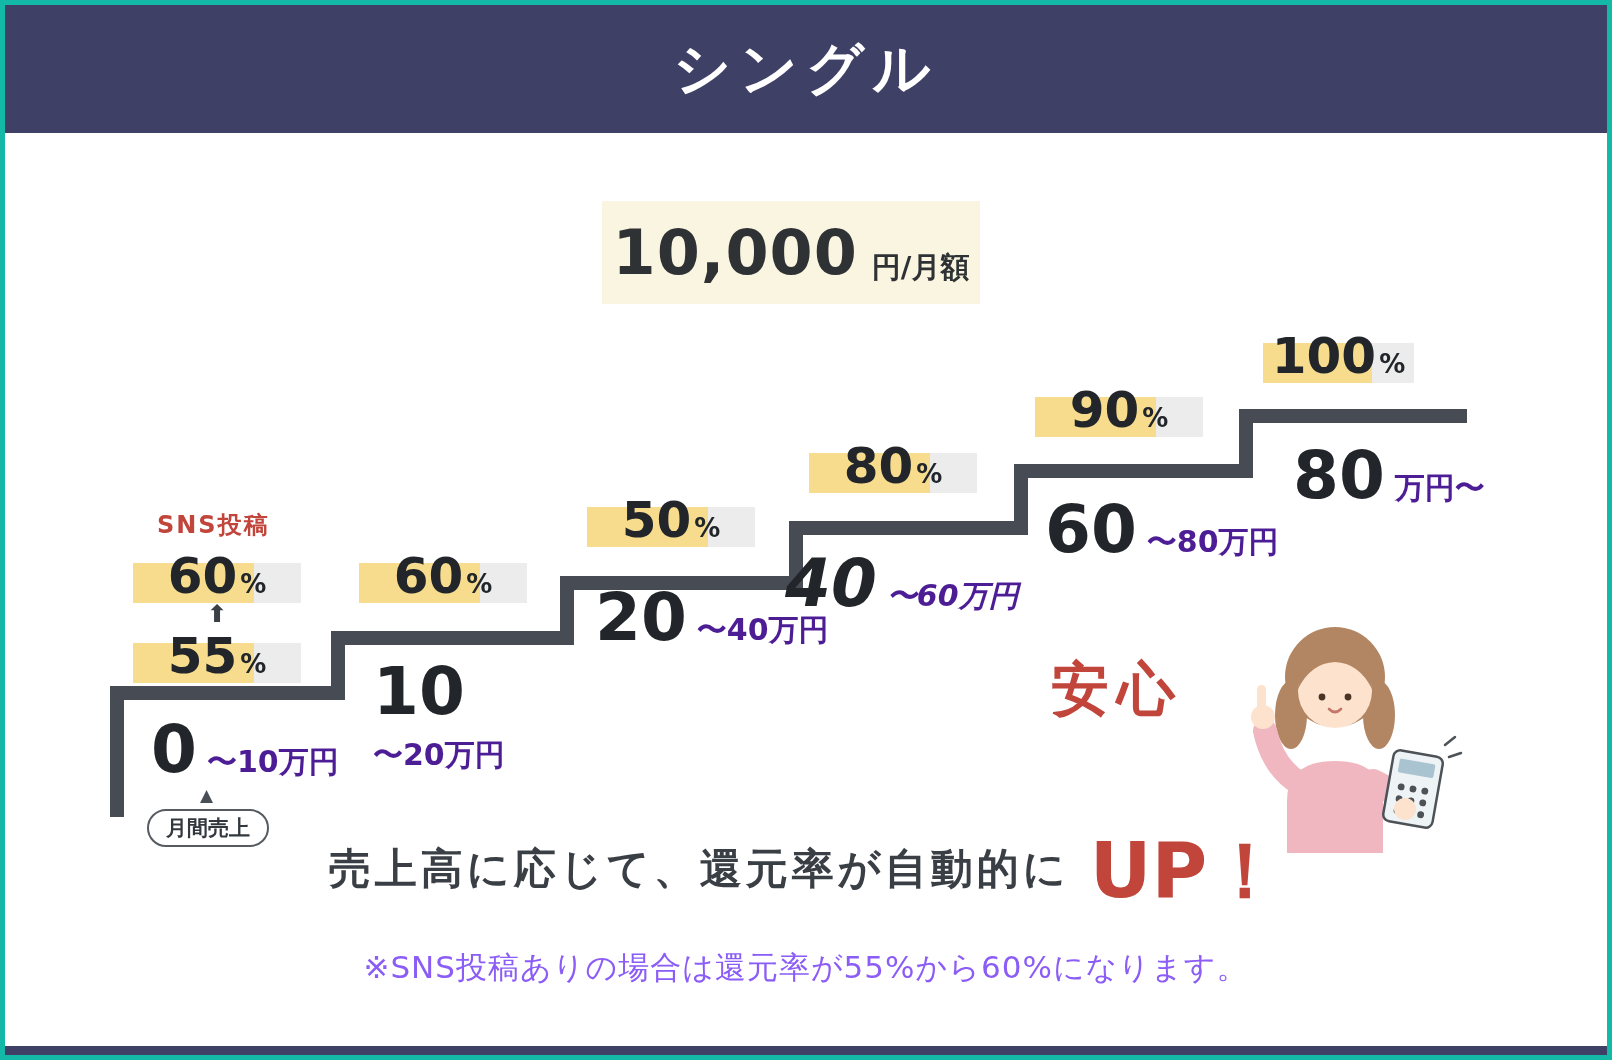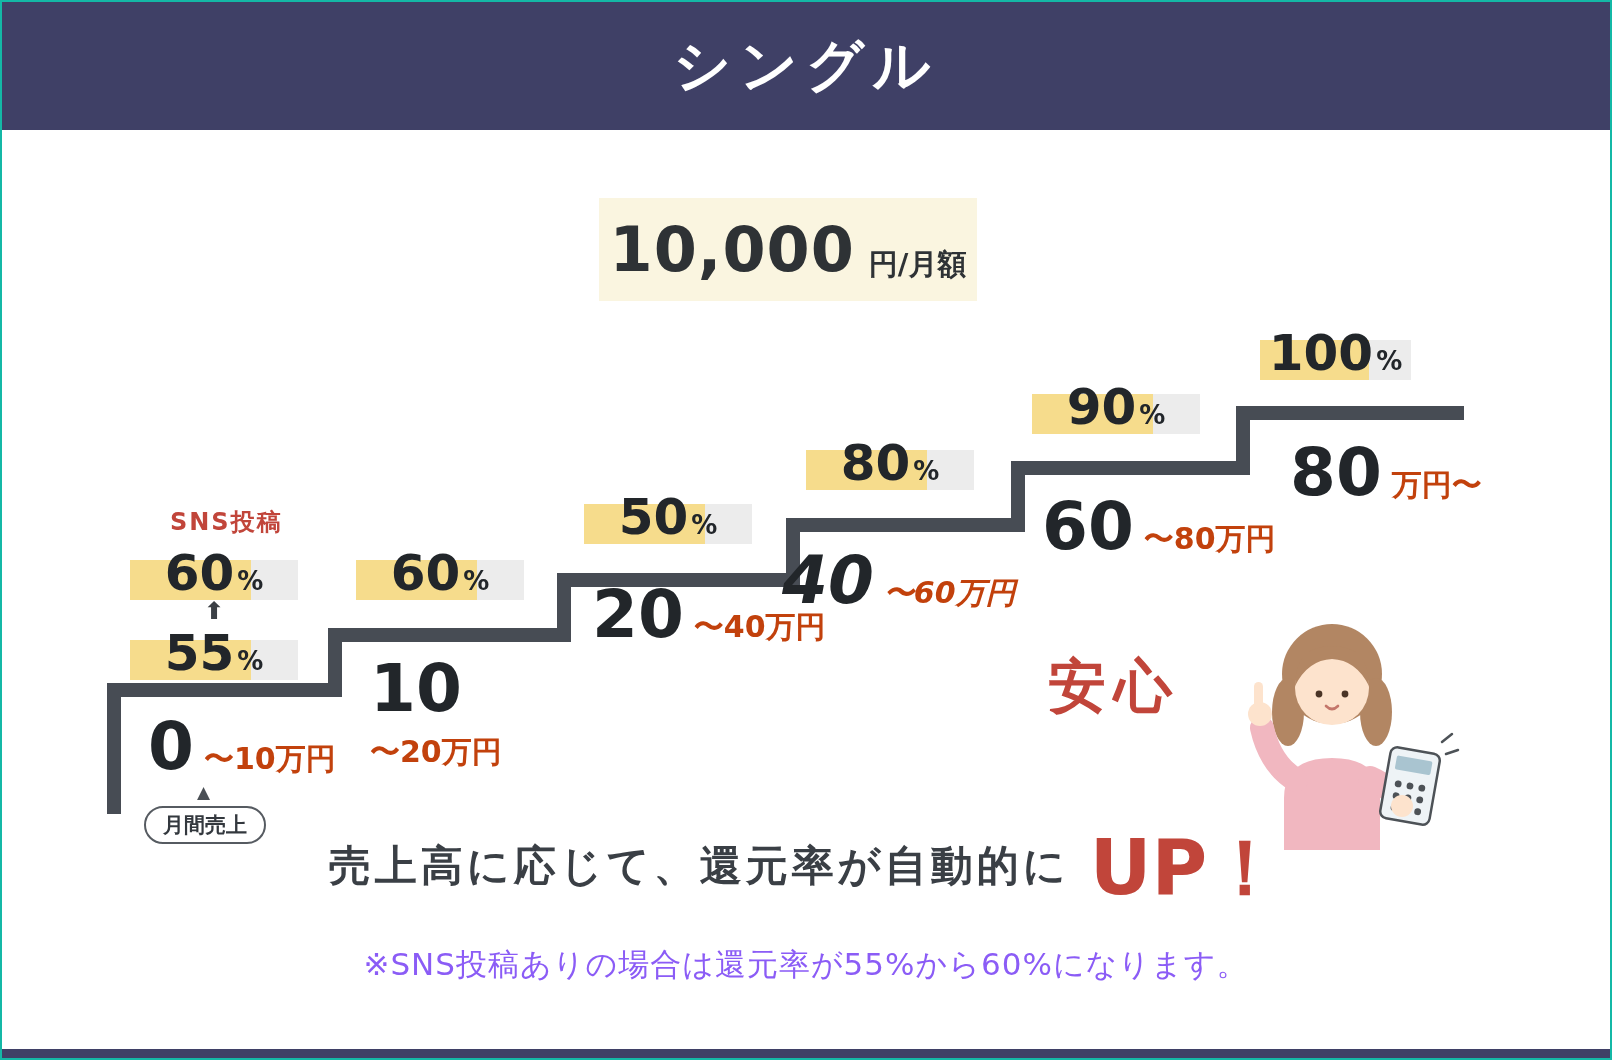--- a/index.html
+++ b/index.html
@@ -3,21 +3,21 @@
 <meta charset="utf-8">
 <style>
   * { margin:0; padding:0; box-sizing:border-box; }
   body {
     font-family: "DejaVu Sans", "Liberation Sans", sans-serif;
     background:#e8e8e8;
   }
   .page {
     position:relative; width:1612px; height:1060px;
     background:#ffffff; overflow:hidden; margin:0 auto;
-    border:2px solid #14b8a6;
+    border:5px solid #14b8a6;
   }
 
   
   .header {
     position:absolute; top:0; left:0; width:100%; height:128px;
     background:#3f4066; display:flex; align-items:center; justify-content:center;
   }
   .header-title {
     color:#ffffff; font-size:57px; font-weight:700; letter-spacing:8px;
   }
@@ -49,31 +49,31 @@
   .r1a { left:128px; top:546px; }
   .r1b { left:128px; top:626px; }
   .r2  { left:354px; top:546px; }
   .r3  { left:582px; top:490px; }
   .r4  { left:804px; top:436px; }
   .r5  { left:1030px; top:380px; }
   .r6  { left:1258px; top:326px; width:151px; }
 
   .sns-label {
     position:absolute; left:152px; top:504px;
-    font-size:24px; font-weight:700; color:#c1453a; letter-spacing:2px;margin-left:16px;
+    font-size:24px; font-weight:700; color:#c1453a; letter-spacing:2px;
   }
   .up-arrow {
     position:absolute; left:128px; top:596px; width:168px;
     text-align:center; font-size:24px; color:#3b4046; font-weight:700; line-height:1.1;
   }
 
   
   .range { position:absolute; display:flex; align-items:baseline; gap:10px; }
   .range .big { font-size:66px; font-weight:700; color:#22262a; line-height:1; }
-  .range .small { font-size:30px; font-weight:700; color:#c2410c;text-align:center; }
+  .range .small { font-size:30px; font-weight:700; color:#4c1d95;text-align:center; }
   .g1 { left:146px;  top:712px; }
   .g2 { left:368px;  top:654px;flex-direction:column; }
   .g3 { left:590px;  top:580px; }
   .g4 { left:780px;  top:546px;font-style:italic; }
   .g5 { left:1040px; top:492px; }
   .g6 { left:1288px; top:438px; }
 
   
   .pointer {
     position:absolute; left:195px; top:780px;

